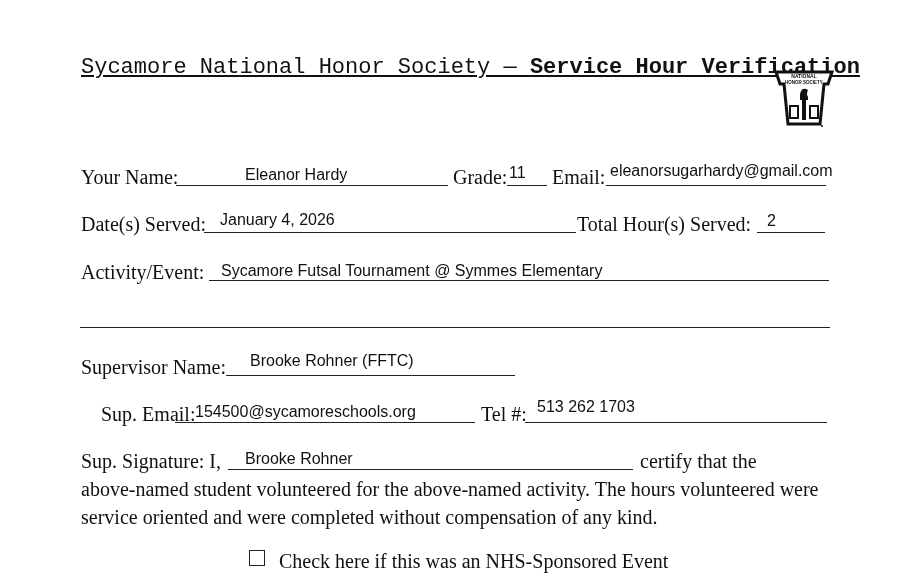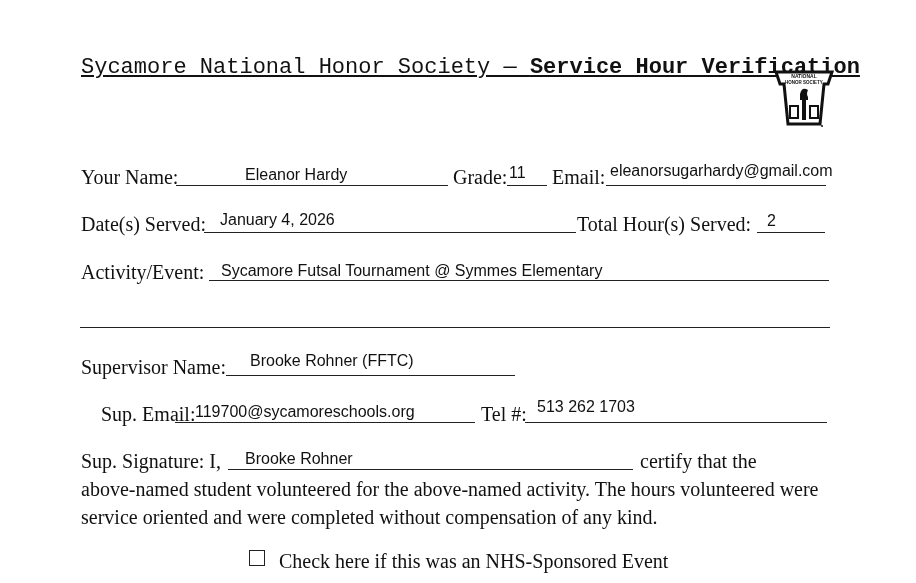--- a/index.html
+++ b/index.html
@@ -52,21 +52,21 @@
 <div class="line" style="left:209px;top:280px;width:620px;"></div>
 <span class="abs fill" style="left:221px;top:262px;">Sycamore Futsal Tournament @ Symmes Elementary</span>
 <div class="line" style="left:80px;top:327px;width:750px;"></div>
 
 <span class="abs serif" style="left:81px;top:356px;">Supervisor Name:</span>
 <div class="line" style="left:226px;top:375px;width:289px;"></div>
 <span class="abs fill" style="left:250px;top:352px;">Brooke Rohner (FFTC)</span>
 
 <span class="abs serif" style="left:81px;top:403px;margin-left:20px;">Sup. Email:</span>
 <div class="line" style="left:175px;top:422px;width:300px;"></div>
-<span class="abs fill" style="left:195px;top:403px;">119700@sycamoreschools.org</span>
+<span class="abs fill" style="left:195px;top:403px;">154500@sycamoreschools.org</span>
 <span class="abs serif" style="left:481px;top:403px;">Tel #:</span>
 <div class="line" style="left:525px;top:422px;width:302px;"></div>
 <span class="abs fill" style="left:537px;top:398px;">513 262 1703</span>
 
 <span class="abs serif" style="left:81px;top:450px;">Sup. Signature: I,</span>
 <div class="line" style="left:228px;top:469px;width:405px;"></div>
 <span class="abs fill" style="left:245px;top:450px;text-align:right;">Brooke Rohner</span>
 <span class="abs serif" style="left:640px;top:450px;">certify that the</span>
 <div class="abs serif" style="left:81px;top:478px;">above-named student volunteered for the above-named activity. The hours volunteered were</div>
 <div class="abs serif" style="left:81px;top:506px;">service oriented and were completed without compensation of any kind.</div>

